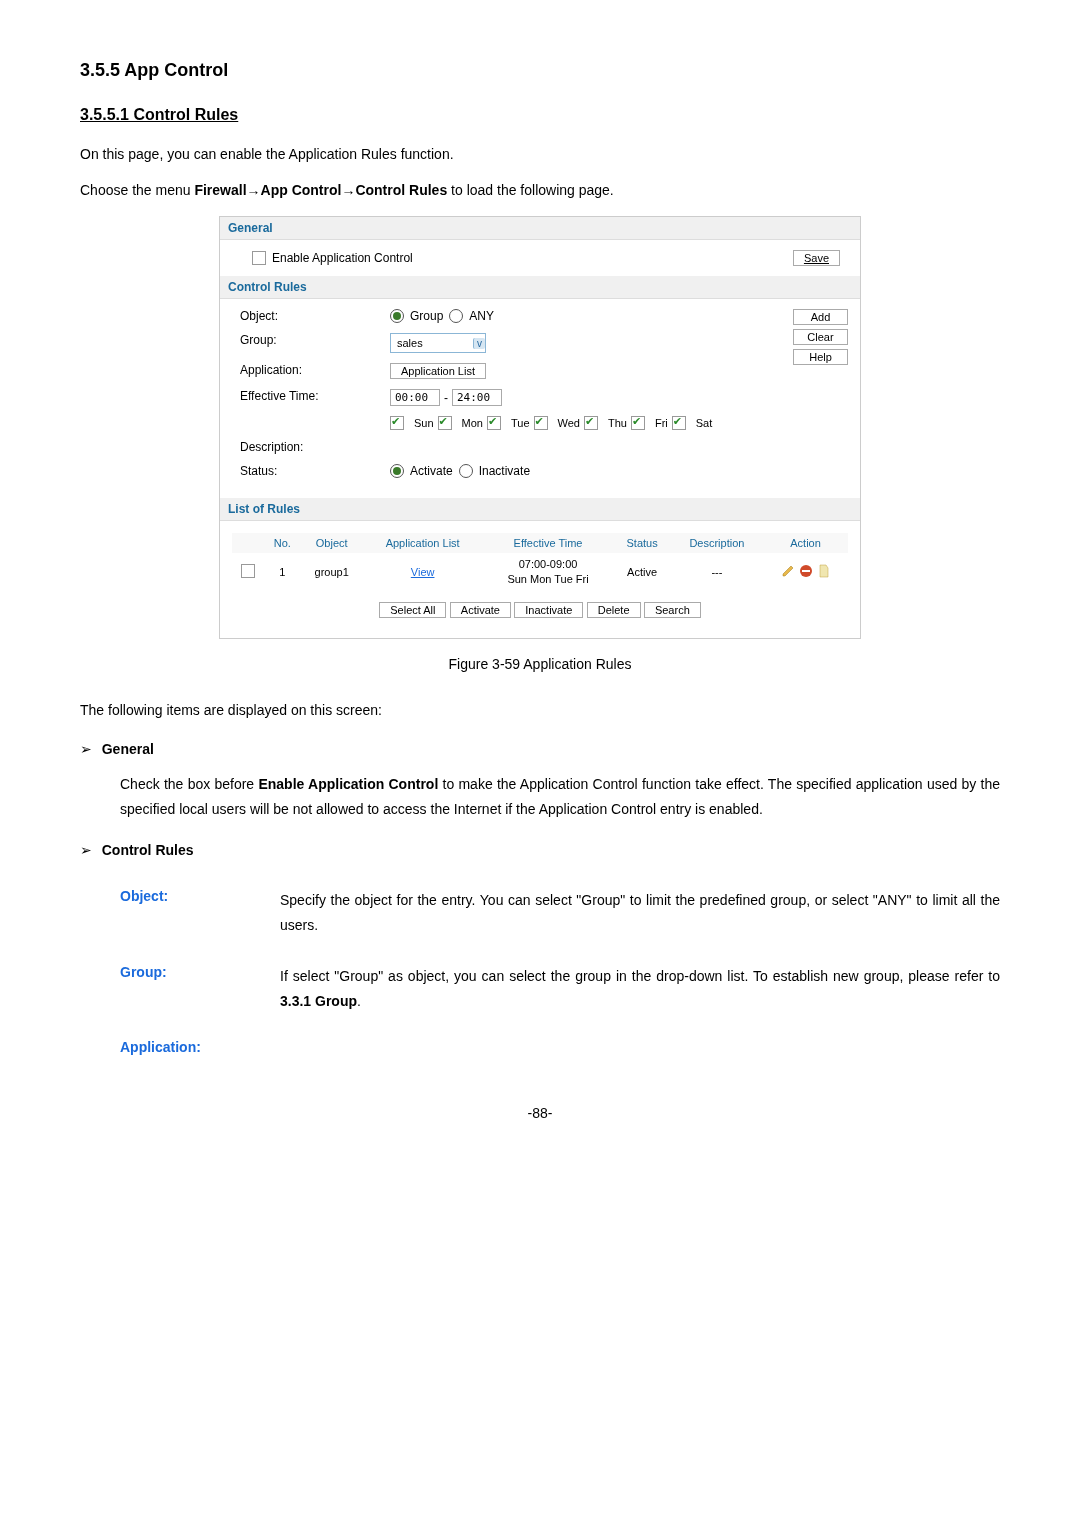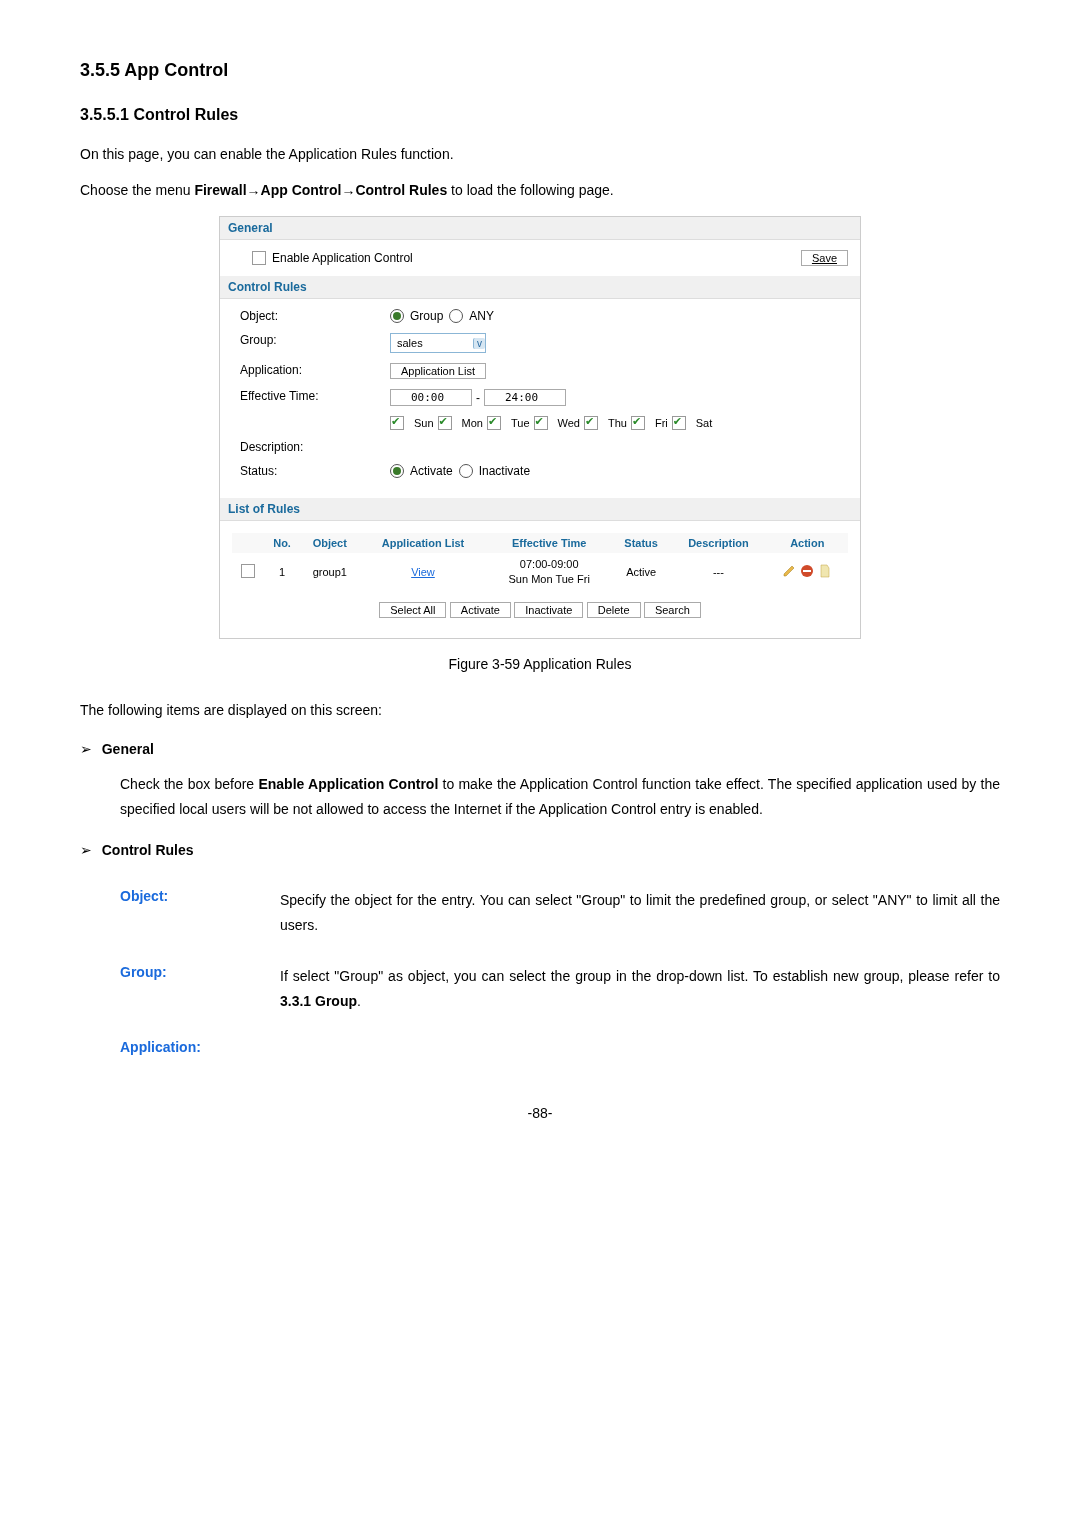--- a/index.html
+++ b/index.html
@@ -12,20 +12,21 @@
   }
   h2 {
     font-size: 18px;
     font-weight: bold;
     margin: 0 0 20px 0;
   }
   h3 {
     font-size: 16px;
     font-weight: bold;
     margin: 25px 0 20px 0;
+    text-decoration: underline;
   }
   p {
     margin: 0 0 15px 0;
     line-height: 1.5;
   }
   .screenshot {
     width: 640px;
     margin: 15px auto;
     border: 1px solid #ccc;
     background: #fff;
@@ -115,21 +116,21 @@
   }
   .app-list-btn {
     background: #fff;
     border: 1px solid #aaa;
     font-size: 11px;
     padding: 1px 10px;
     cursor: pointer;
   }
   .time-input {
     border: 1px solid #aaa;
-    padding: 1px 20px;
+    padding: 1px 4px;
     font-size: 11px;
     width: 40px;
     font-family: monospace;
   }
   .days {
     display: flex;
     gap: 4px;
     flex-wrap: wrap;
     margin-top: 4px;
   }
@@ -179,21 +180,21 @@
   .flex-top .left-col { flex: 1; }
   .table {
     width: 100%;
     border-collapse: collapse;
     font-size: 11px;
     margin-top: 2px;
   }
   .table th {
     background: #f8f8f8;
     color: #1a6a9c;
-    font-weight: bold;
+    font-weight: normal;
     padding: 4px;
     text-align: center;
   }
   .table td {
     padding: 4px;
     text-align: center;
   }
   .table-btns {
     text-align: center;
     margin: 10px 0;
@@ -245,20 +246,21 @@
     text-align: justify;
     line-height: 1.8;
   }
   .page-num {
     text-align: center;
     margin-top: 50px;
     font-size: 14px;
   }
   .save-btn {
     margin-left: auto;
+    margin-right: 8px;
     text-decoration: underline;
   }
 </style>
 </head>
 <body>
 
 <h2>3.5.5  App Control</h2>
 <h3>3.5.5.1    Control Rules</h3>
 
 <p>On this page, you can enable the Application Rules function.</p>
@@ -350,20 +352,25 @@
       </div>
       <div class="control-row">
         <div class="control-label">Status:</div>
         <div class="control-field">
           <span class="radio-dot checked"></span>
           <span>Activate</span>
           <span class="radio-dot"></span>
           <span>Inactivate</span>
         </div>
       </div>
+    </div>
+    <div class="control-btns">
+      <button>Add</button>
+      <button>Clear</button>
+      <button>Help</button>
     </div>
   </div>
 
   <div class="section-header">List of Rules</div>
   <div class="section-body">
     <table class="table">
       <thead>
         <tr>
           <th style="width:24px;"></th>
           <th>No.</th>

